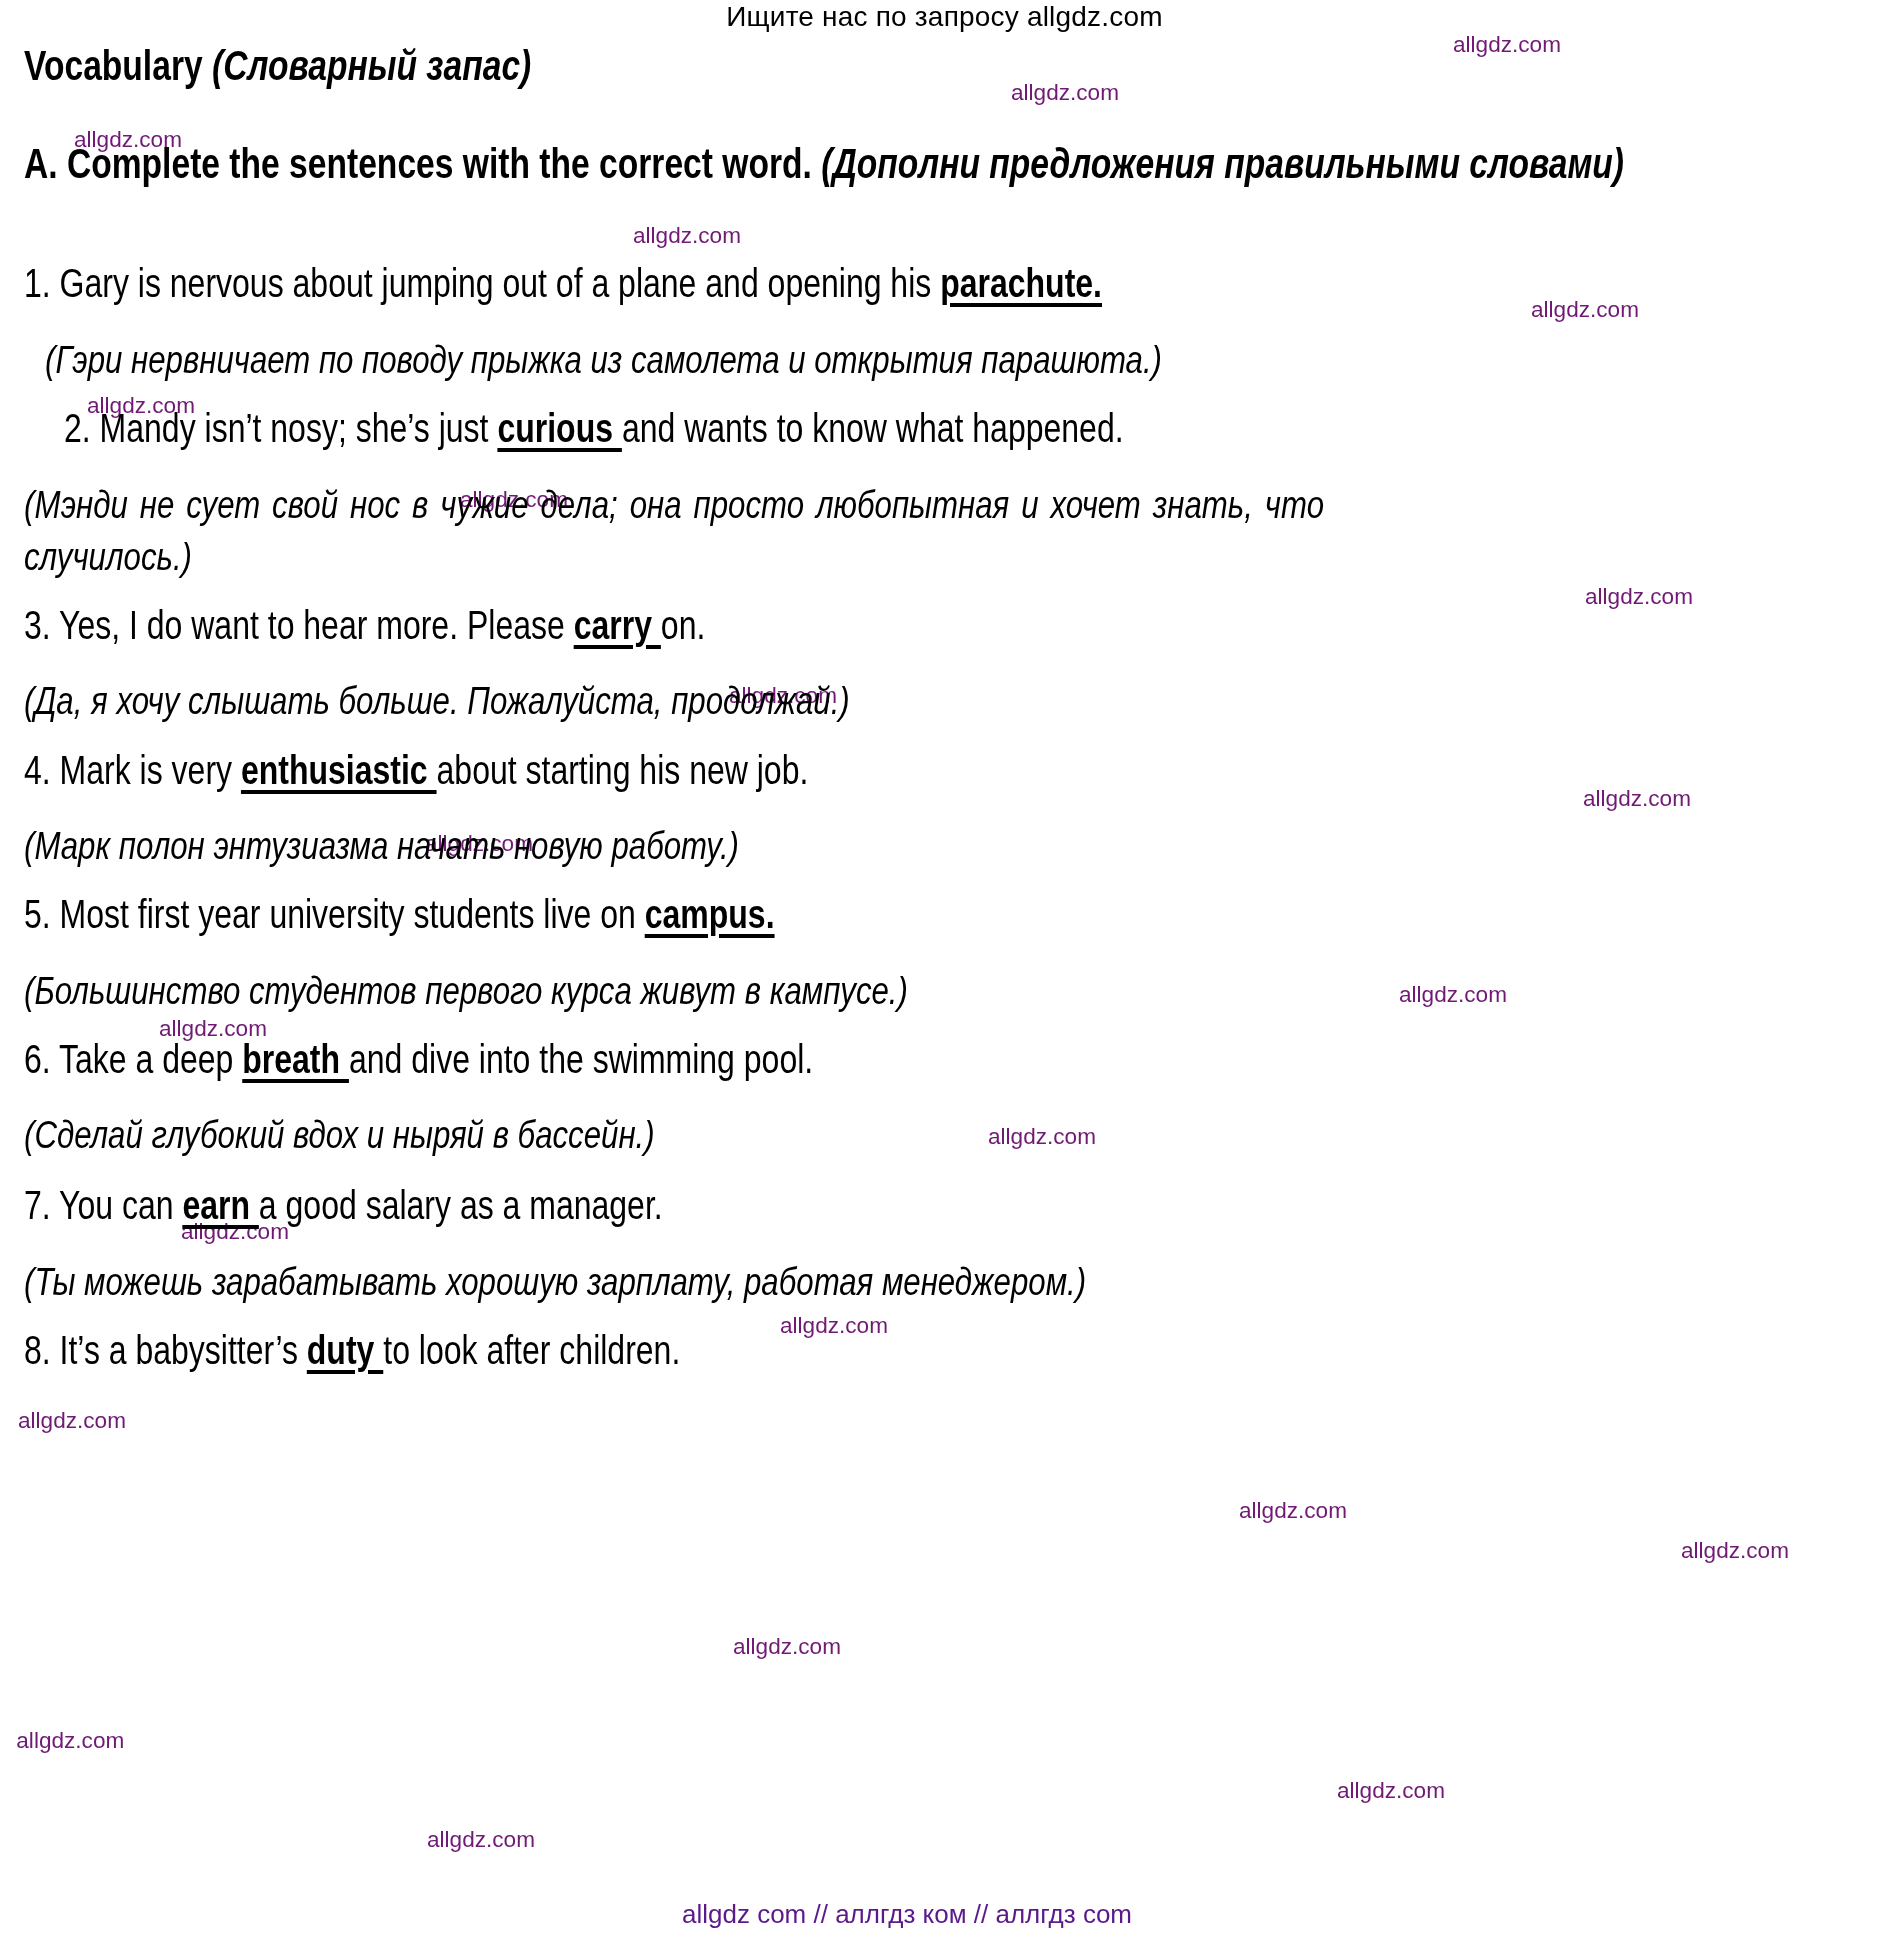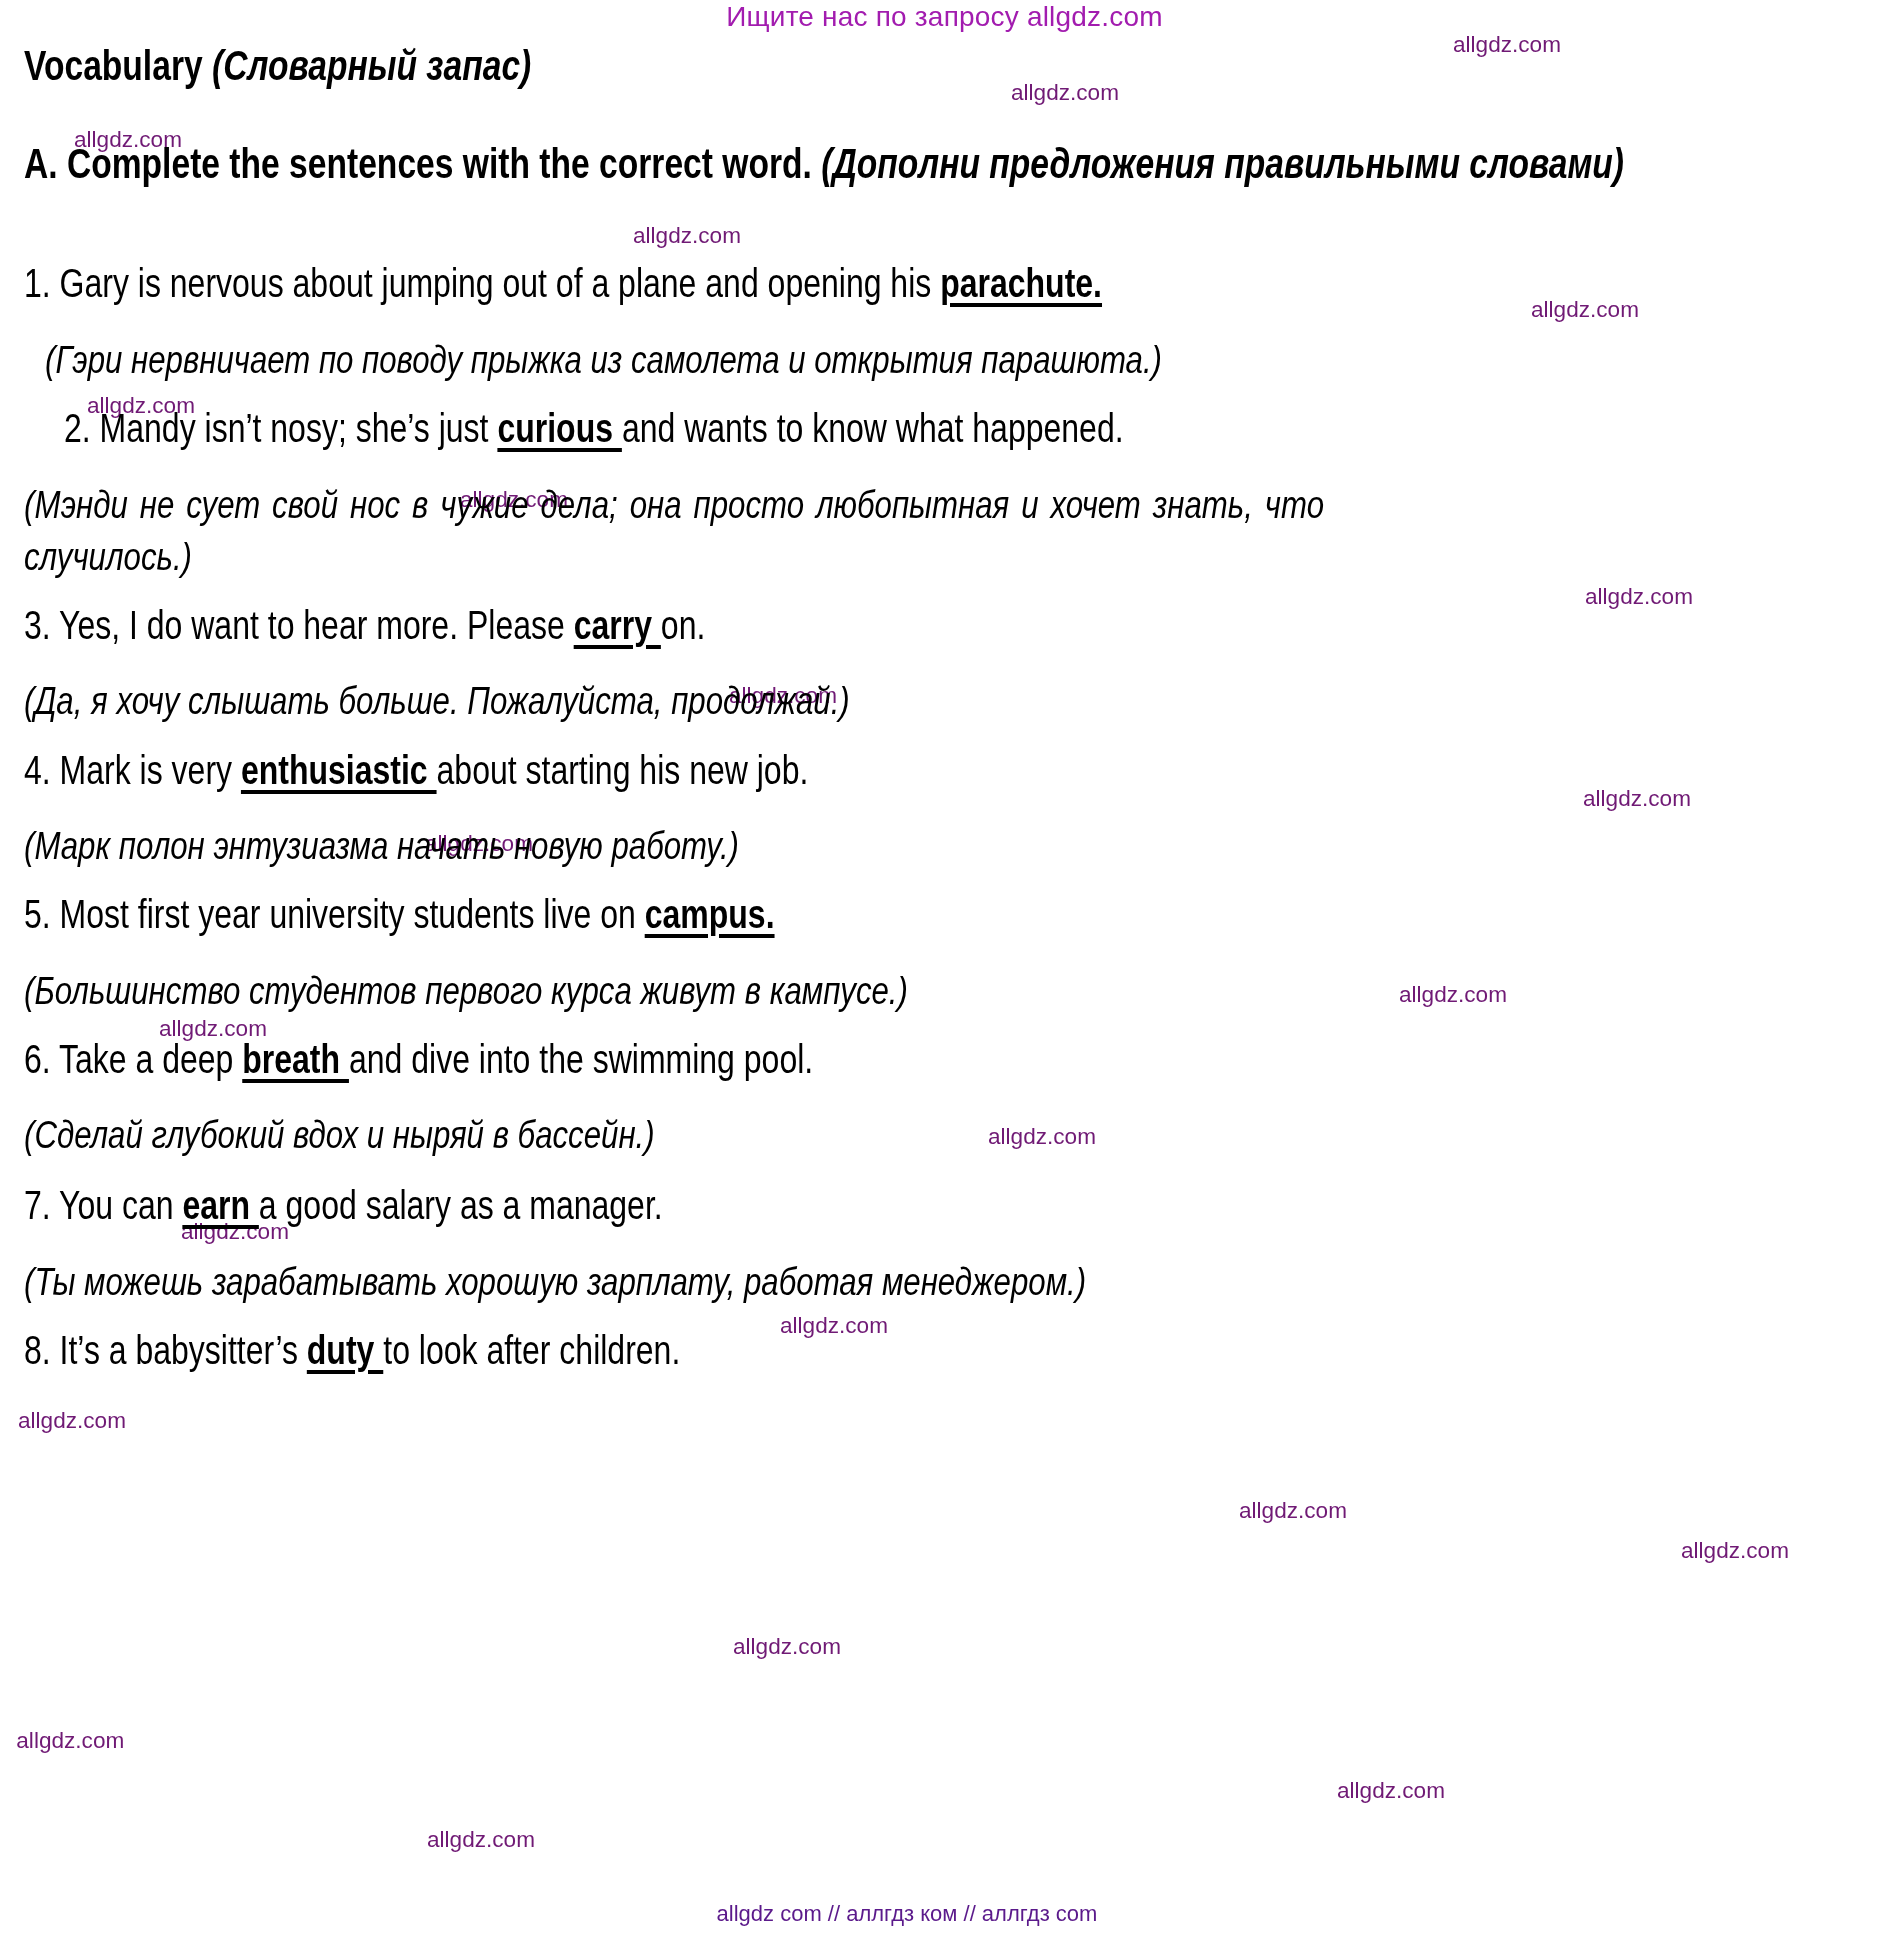--- a/index.html
+++ b/index.html
@@ -126,32 +126,32 @@
   }
 
   
   .footer {
     position: absolute;
     left: 0;
     top: 1896px;
     width: 1814px;
     text-align: center;
     font-family: "Liberation Sans", "DejaVu Sans", sans-serif;
-    font-size: 22px;
+    font-size: 26px;
     line-height: 36px;
     color: #5B1A8B;
     white-space: nowrap;
   }
 </style>
 </head>
 <body>
 
 <div class="page">
 
-  <div class="promo-bar" style="color: #a21caf;">
+  <div class="promo-bar" style="color: #000000;">
     <span>Ищите нас по запросу allgdz.com</span>
   </div>
 
   <div id="watermark-layer">
       <div class="wm" style="left: 1453px; top: 32px;">allgdz.com</div>
       <div class="wm" style="left: 1011px; top: 80px;">allgdz.com</div>
       <div class="wm" style="left: 74px; top: 127px;">allgdz.com</div>
       <div class="wm" style="left: 633px; top: 223px;">allgdz.com</div>
       <div class="wm" style="left: 1531px; top: 297px;">allgdz.com</div>
       <div class="wm" style="left: 87px; top: 393px;">allgdz.com</div>

